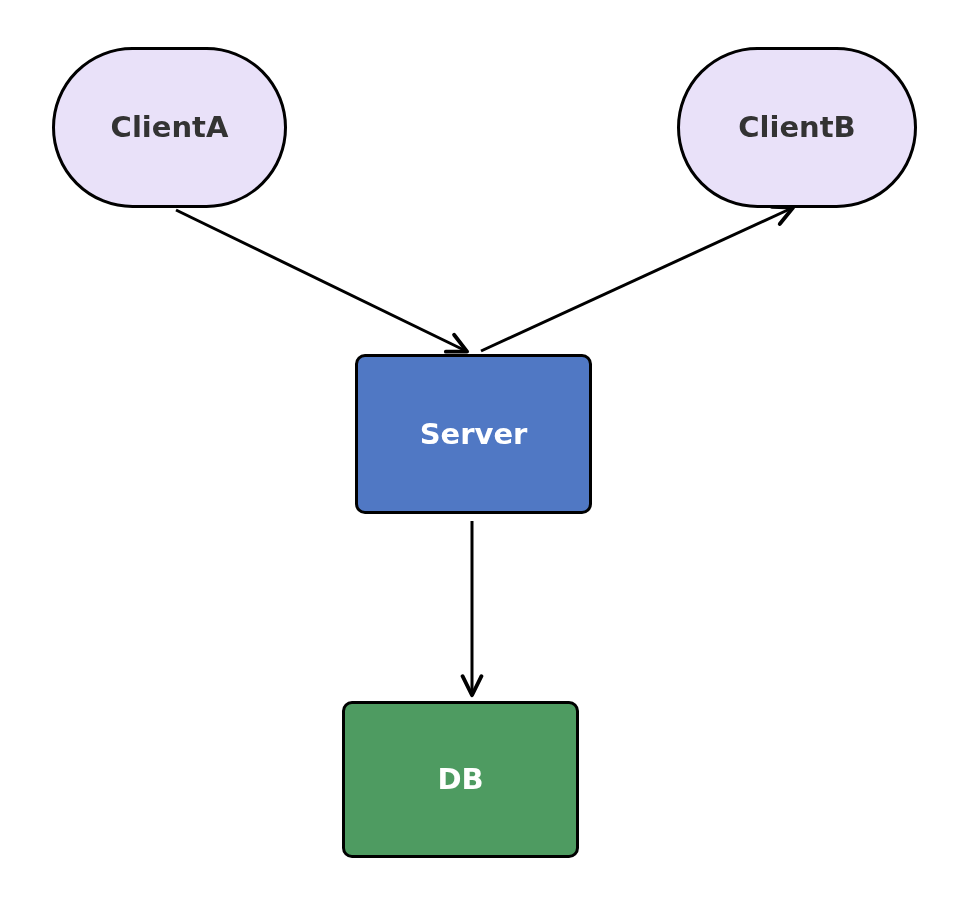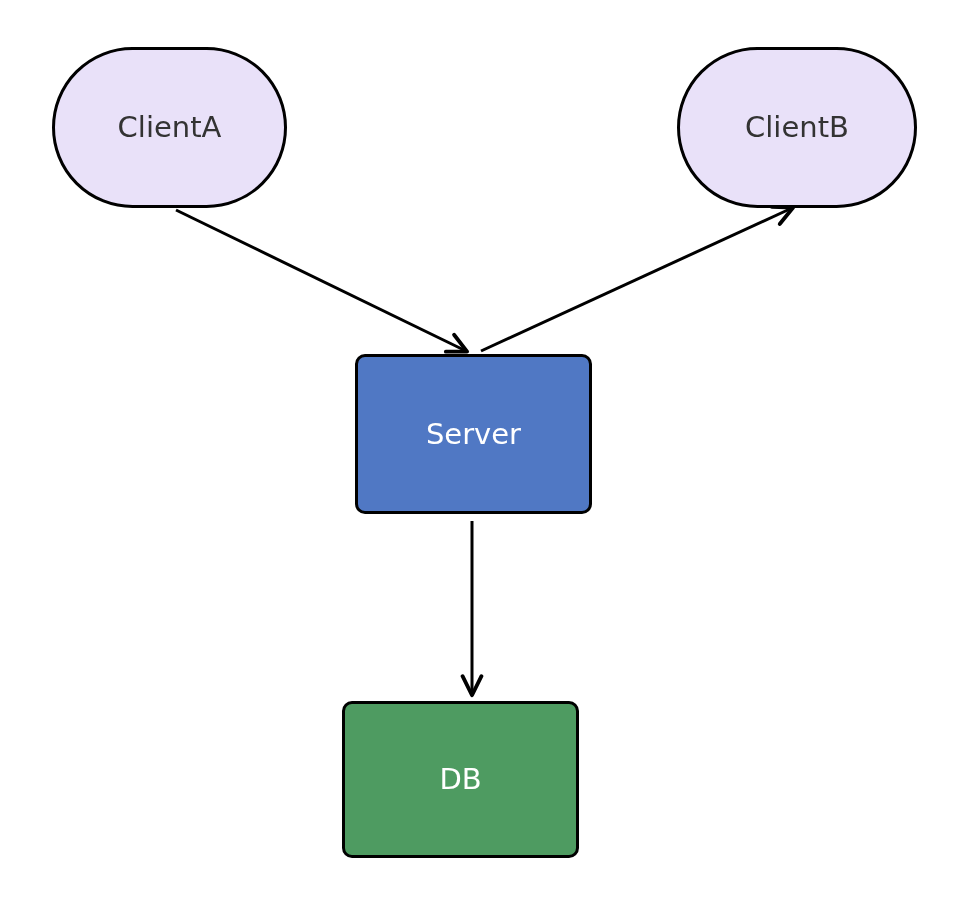--- a/index.html
+++ b/index.html
@@ -7,20 +7,21 @@
     padding: 0;
     background: #ffffff;
   }
   .canvas {
     position: relative;
     width: 966px;
     height: 910px;
     background: #ffffff;
     font-family: "DejaVu Sans", "Liberation Sans", sans-serif;
     overflow: hidden;
+    font-weight: bold;
   }
   .edges-layer {
     position: absolute;
     left: 0;
     top: 0;
     width: 966px;
     height: 910px;
     pointer-events: none;
   }
   .node {

